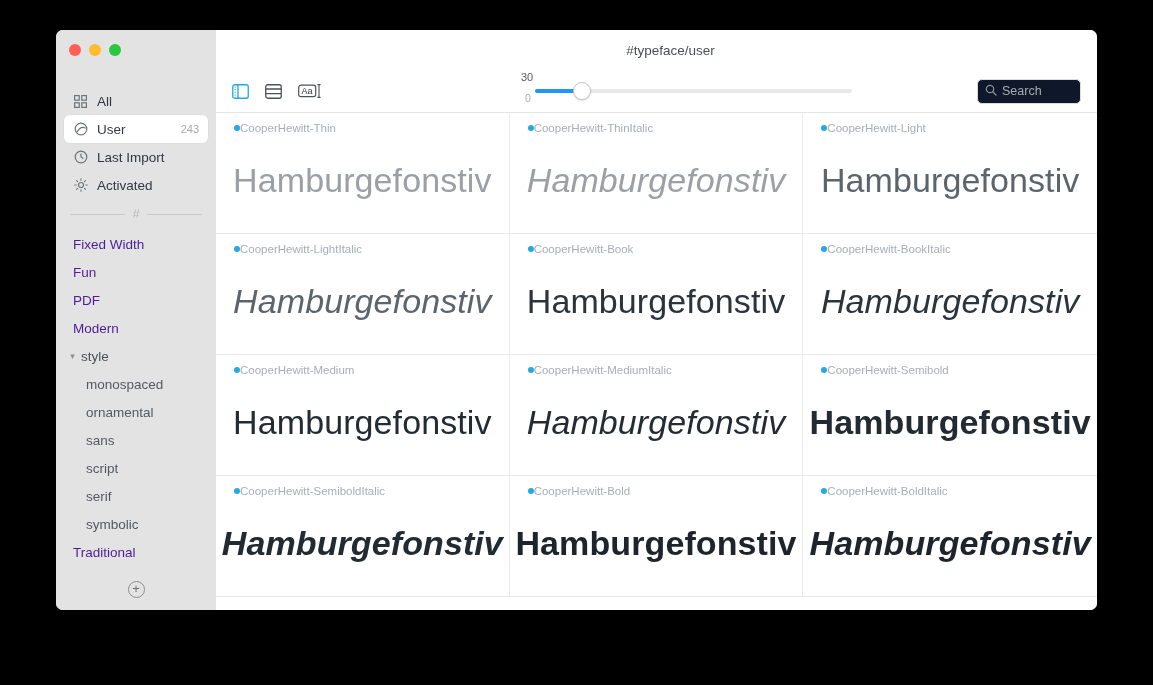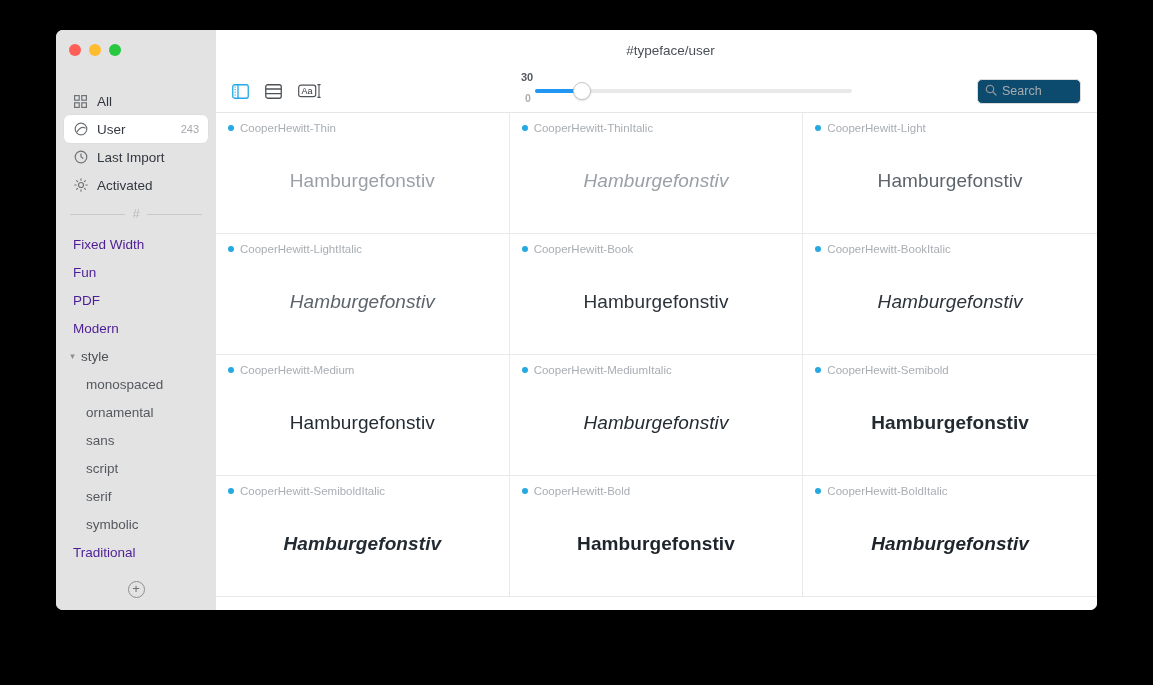--- a/index.html
+++ b/index.html
@@ -143,21 +143,20 @@
 
   
   #slider-wrap {
     flex: 1 1 auto;
     display: flex;
     align-items: center;
     justify-content: center;
     position: relative;
     height: 100%;
     padding-left: 60px;
-    font-weight: bold;
   }
   #slider-block { position: relative; width: 345px; height: 42px; }
   .slider-val {
     position: absolute;
     font-size: 11px;
     color: #55595e;
     left: 14px;
     top: 1px;
   }
   .slider-min {
@@ -193,21 +192,21 @@
 
   
   #search-box {
     flex: 0 0 auto;
     width: 104px; height: 25px;
     border: 1px solid #dcdcdc;
     border-radius: 5px;
     display: flex; align-items: center;
     padding: 0 7px;
     gap: 5px;
-    background: #0c4a6e;
+    background: #0f172a;
   }
   #search-box .ph { color: #a8acb0; font-size: 12.5px; }
 
   
   #grid {
     flex: 1 1 auto;
     display: grid;
     grid-template-columns: repeat(3, 1fr);
     grid-auto-rows: 121px;
     border-top: 1px solid #e6e6e6;
@@ -217,37 +216,37 @@
   .card {
     border-right: 1px solid #e9e9e9;
     border-bottom: 1px solid #e9e9e9;
     padding: 9px 12px 0 12px;
     display: flex;
     flex-direction: column;
     min-width: 0;
     overflow: hidden;
   }
   .card:nth-child(3n) { border-right: none; }
-  .card-head { display: flex; align-items: center; gap: 6px; }
+  .card-head { display: flex; align-items: center; gap: 0; margin-left: 6px; }
   .dot {
     width: 6px; height: 6px; border-radius: 50%;
     background: #25a9e0; flex: 0 0 6px;
   }
   .card-name {
     font-size: 11.5px;
     color: #a9aeb3;
     white-space: nowrap;
     overflow: hidden;
   }
   .sample {
     flex: 1 1 auto;
     display: flex;
     align-items: center;
     justify-content: center;
-    font-size: 19px;
+    font-size: 34px;
     color: #232b33;
     white-space: nowrap;
     letter-spacing: 0.1px;
     padding-bottom: 6px;
   }
   .w-thin      { font-weight: 200; color: #9aa0a6; }
   .w-light     { font-weight: 300; color: #5c646c; }
   .w-book      { font-weight: 400; color: #2b333b; }
   .w-medium    { font-weight: 500; color: #232b33; }
   .w-semibold  { font-weight: 700; color: #222a32; }

